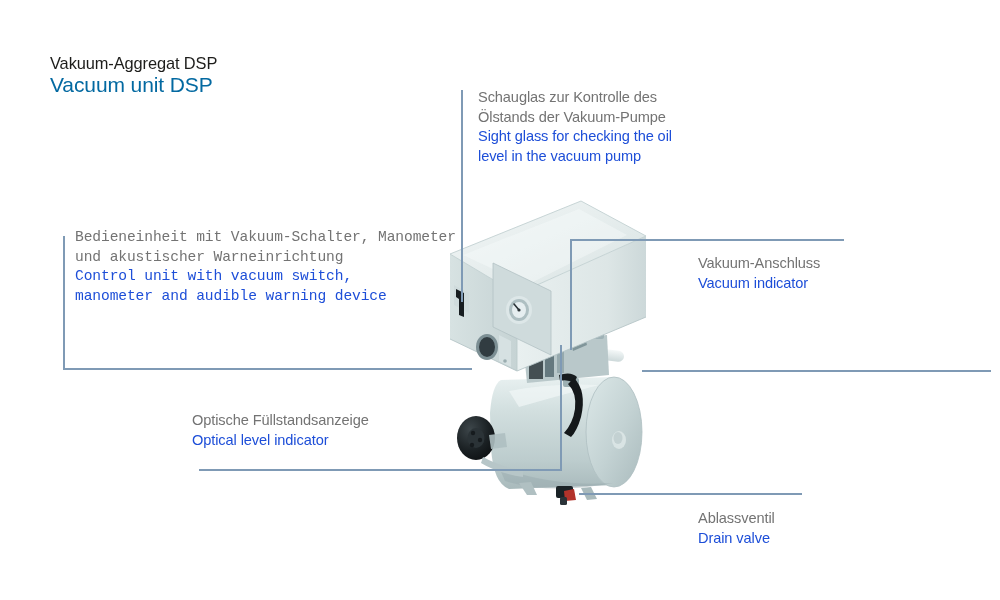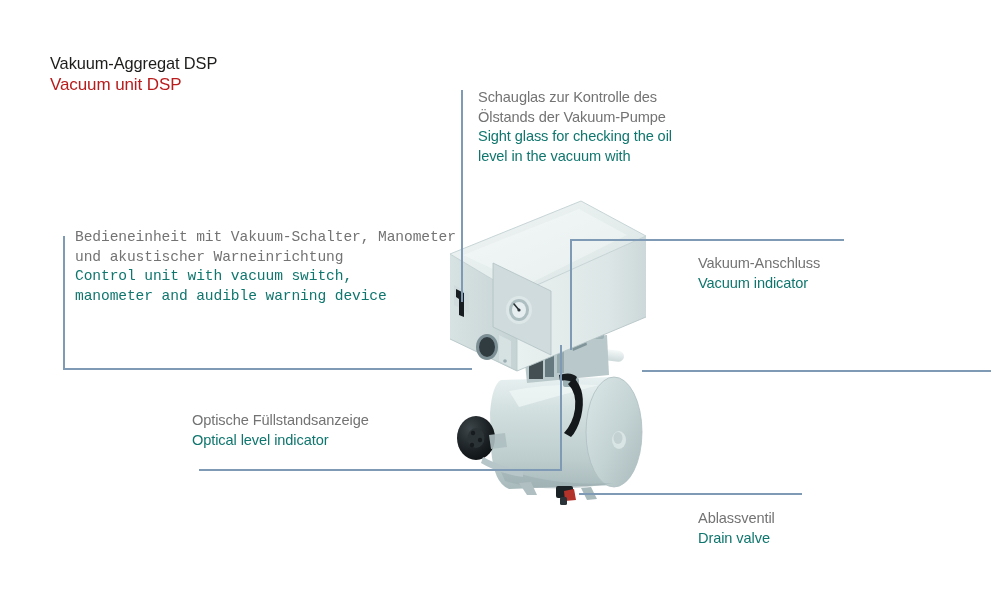--- a/index.html
+++ b/index.html
@@ -23,35 +23,35 @@
   
   .callout{position:absolute;}
   .de{
     color:#737373;
     font-size:14.6px;
     line-height:19.5px;
     letter-spacing:-0.1px;
     white-space:nowrap;
   }
   .en{
-    color:#0f766e;
+    color:#1d4ed8;
     font-size:14.6px;
     line-height:19.5px;
     letter-spacing:-0.1px;
     white-space:nowrap;
   }
   .callout .de div,.callout .en div{white-space:nowrap;}
 
   
   #title{position:absolute;left:34px;top:52px;}
   #title .t-de{
     color:#1d1d1b;font-size:16.4px;line-height:22px;letter-spacing:-0.1px;white-space:nowrap;
   }
   #title .t-en{
-    color:#b91c1c;font-size:17px;line-height:22px;letter-spacing:-0.1px;white-space:nowrap;
+    color:#0369a1;font-size:21px;line-height:22px;letter-spacing:-0.1px;white-space:nowrap;
   }
 </style>
 </head>
 <body>
 
 <div id="stage">
 
   <div id="title">
     <div class="t-de">Vakuum-Aggregat DSP</div>
     <div class="t-en">Vacuum unit DSP</div>
@@ -215,21 +215,21 @@
     </g>
   </svg>
 
   <div class="callout" style="left:462px;top:88px;">
     <div class="de">
       <div>Schauglas zur Kontrolle des</div>
       <div>Ölstands der Vakuum-Pumpe</div>
     </div>
     <div class="en">
       <div>Sight glass for checking the oil</div>
-      <div>level in the vacuum with</div>
+      <div>level in the vacuum pump</div>
     </div>
   </div>
 
   <div class="callout" style="left:59px;top:228px;font-family:Liberation Mono, monospace;">
     <div class="de">
       <div>Bedieneinheit mit Vakuum-Schalter, Manometer</div>
       <div>und akustischer Warneinrichtung</div>
     </div>
     <div class="en">
       <div>Control unit with vacuum switch,</div>

